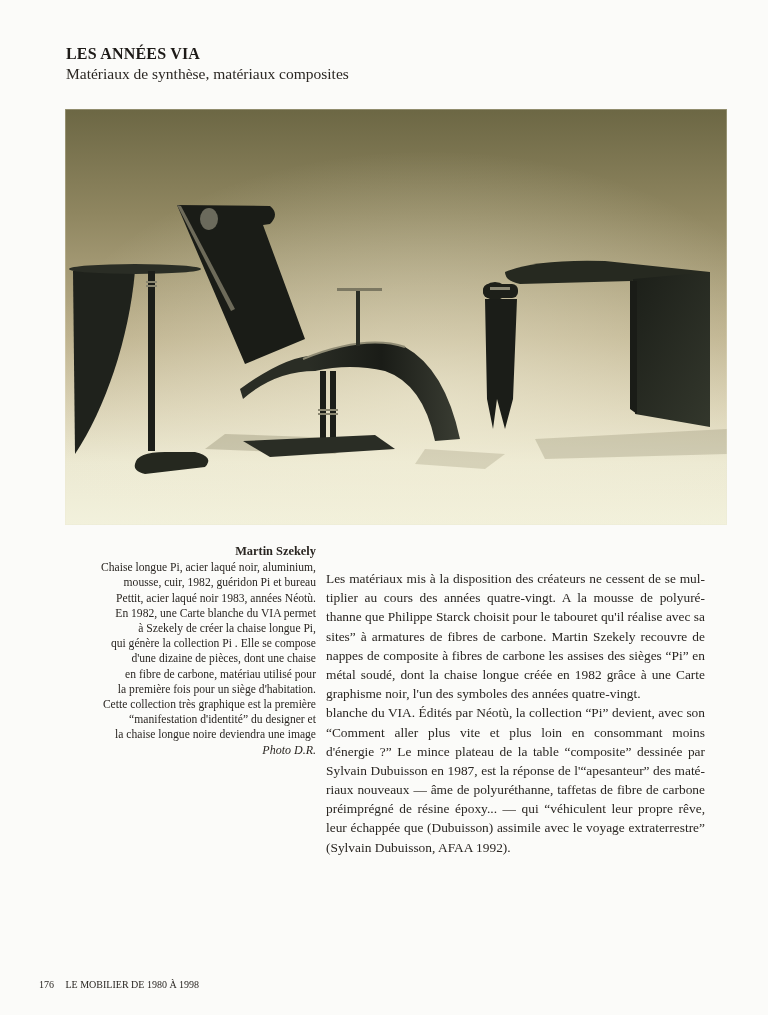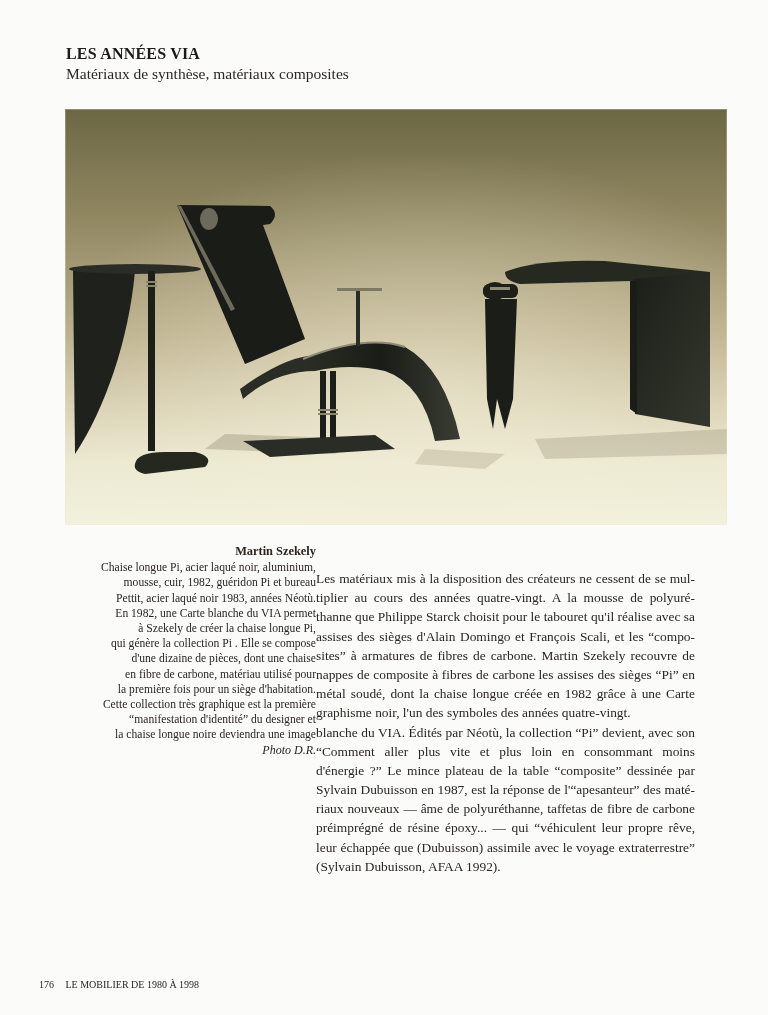--- a/index.html
+++ b/index.html
@@ -41,21 +41,21 @@
       font-size: 11.6px;
       line-height: 15.2px;
       color: #2a2622;
       text-align: right;
     }
     .caption-author { font-weight: bold; font-size: 12.4px; display: block; margin-bottom: 1px; }
     .caption-line { display: block; white-space: nowrap; }
     .caption-credit { font-style: italic; font-size: 12px; display: block; }
     .body-text {
       position: absolute;
-      left: 316px; top: 569px;
+      left: 326px; top: 569px;
       width: 379px;
       font-family: "Liberation Serif", serif;
       font-size: 13.4px;
       line-height: 19.2px;
       color: #2a2622;
     }
     .body-line {
       display: block;
       white-space: nowrap;
       text-align: justify;
@@ -160,21 +160,20 @@
   <span class="caption-line">Cette collection très graphique est la première</span>
   <span class="caption-line">“manifestation d'identité” du designer et</span>
   <span class="caption-line">la chaise longue noire deviendra une image</span>
   <span class="caption-credit">Photo D.R.</span>
 </section>
 
 <article class="body-text">
   <span class="body-line">Les matériaux mis à la disposition des créateurs ne cessent de se mul-</span>
   <span class="body-line">tiplier au cours des années quatre-vingt. A la mousse de polyuré-</span>
   <span class="body-line">thanne que Philippe Starck choisit pour le tabouret qu'il réalise avec sa</span>
-  <span class="body-line">assises des sièges d'Alain Domingo et François Scali, et les “compo-</span>
   <span class="body-line">sites” à armatures de fibres de carbone. Martin Szekely recouvre de</span>
   <span class="body-line">nappes de composite à fibres de carbone les assises des sièges “Pi” en</span>
   <span class="body-line">métal soudé, dont la chaise longue créée en 1982 grâce à une Carte</span>
   <span class="body-line last">graphisme noir, l'un des symboles des années quatre-vingt.</span>
   <span class="body-line">blanche du VIA. Édités par Néotù, la collection “Pi” devient, avec son</span>
   <span class="body-line">“Comment aller plus vite et plus loin en consommant moins</span>
   <span class="body-line">d'énergie ?” Le mince plateau de la table “composite” dessinée par</span>
   <span class="body-line">Sylvain Dubuisson en 1987, est la réponse de l'“apesanteur” des maté-</span>
   <span class="body-line">riaux nouveaux — âme de polyuréthanne, taffetas de fibre de carbone</span>
   <span class="body-line">préimprégné de résine époxy... — qui “véhiculent leur propre rêve,</span>

